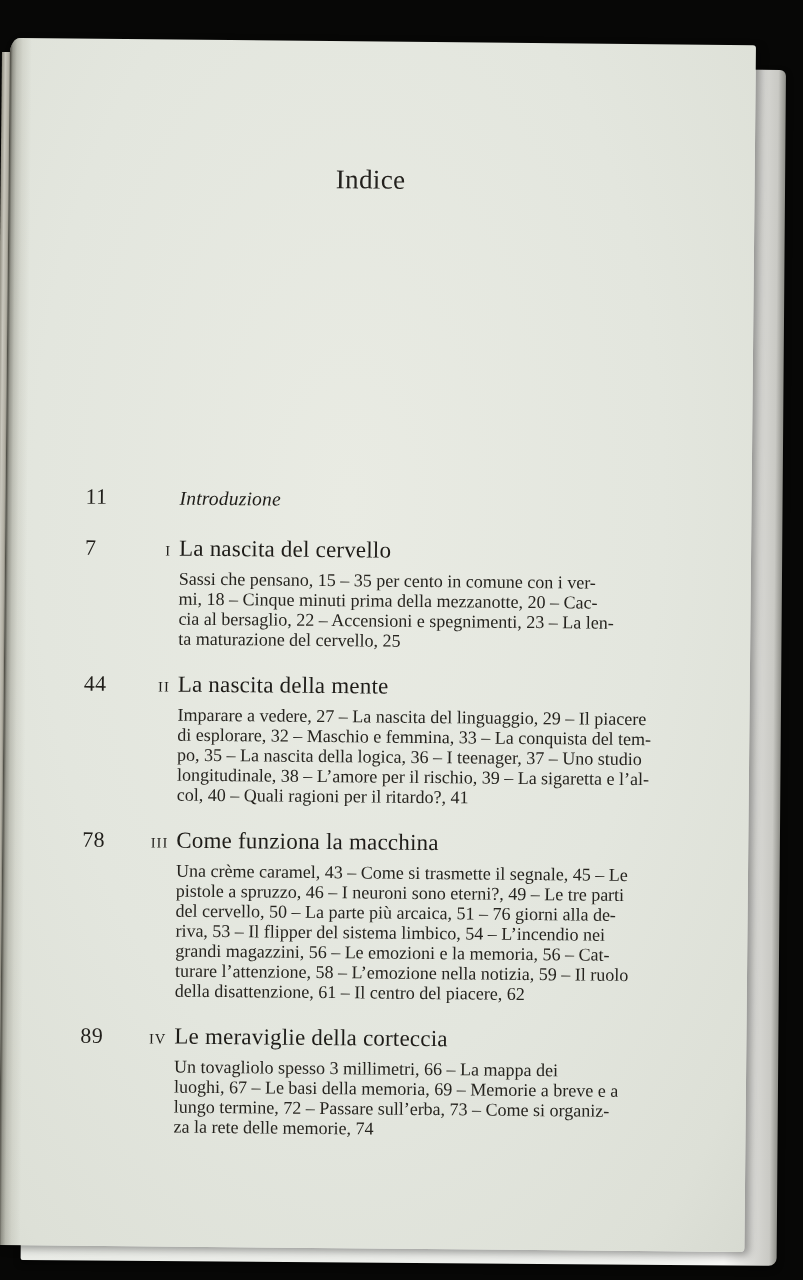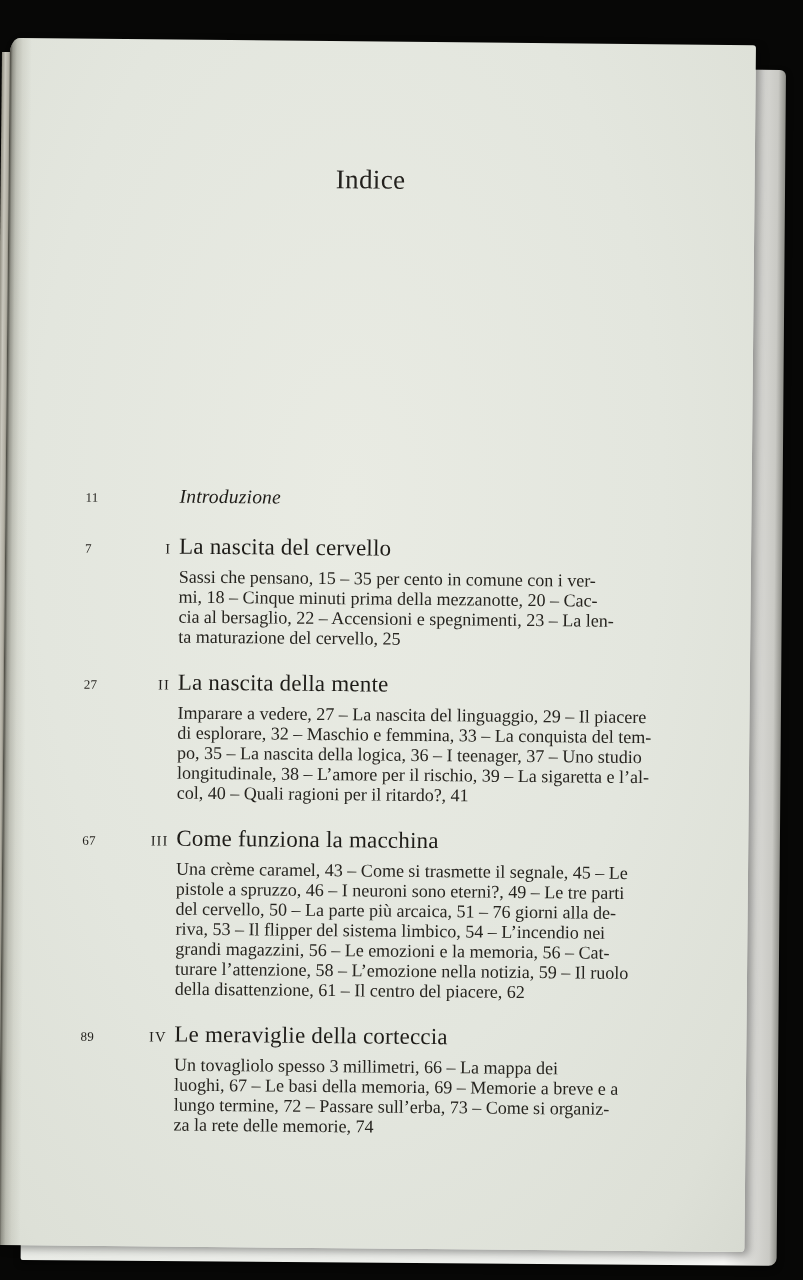--- a/index.html
+++ b/index.html
@@ -56,21 +56,21 @@
   .entry{
     display:grid;
     grid-template-columns:48px 30px 1fr;
     column-gap:8px;
     align-items:baseline;
   }
   .entry + .entry{margin-top:22px;}
   .entry.intro + .entry{margin-top:24px;}
   .pnum{
     grid-column:1;grid-row:1;
-    font-size:13px;letter-spacing:0.3px;
+    font-size:22px;letter-spacing:0.3px;
   }
   .numeral{
     grid-column:2;grid-row:1;
     text-align:right;
     font-size:14.5px;letter-spacing:1px;
   }
   .etitle{
     grid-column:3;grid-row:1;
     font-size:23px;line-height:28px;letter-spacing:0.2px;color:#1e1c18;
   }
@@ -106,32 +106,32 @@
     <div class="pnum">7</div>
     <div class="numeral">I</div>
     <div class="etitle">La nascita del cervello</div>
     <div class="ebody">Sassi che pensano, 15 – 35 per cento in comune con i ver-
 mi, 18 – Cinque minuti prima della mezzanotte, 20 – Cac-
 cia al bersaglio, 22 – Accensioni e spegnimenti, 23 – La len-
 ta maturazione del cervello, 25</div>
   </div>
 
   <div class="entry chapter">
-    <div class="pnum">27</div>
+    <div class="pnum">44</div>
     <div class="numeral">II</div>
     <div class="etitle">La nascita della mente</div>
     <div class="ebody">Imparare a vedere, 27 – La nascita del linguaggio, 29 – Il piacere
 di esplorare, 32 – Maschio e femmina, 33 – La conquista del tem-
 po, 35 – La nascita della logica, 36 – I teenager, 37 – Uno studio
 longitudinale, 38 – L’amore per il rischio, 39 – La sigaretta e l’al-
 col, 40 – Quali ragioni per il ritardo?, 41</div>
   </div>
 
   <div class="entry chapter">
-    <div class="pnum">67</div>
+    <div class="pnum">78</div>
     <div class="numeral">III</div>
     <div class="etitle">Come funziona la macchina</div>
     <div class="ebody">Una crème caramel, 43 – Come si trasmette il segnale, 45 – Le
 pistole a spruzzo, 46 – I neuroni sono eterni?, 49 – Le tre parti
 del cervello, 50 – La parte più arcaica, 51 – 76 giorni alla de-
 riva, 53 – Il flipper del sistema limbico, 54 – L’incendio nei
 grandi magazzini, 56 – Le emozioni e la memoria, 56 – Cat-
 turare l’attenzione, 58 – L’emozione nella notizia, 59 – Il ruolo
 della disattenzione, 61 – Il centro del piacere, 62</div>
   </div>

